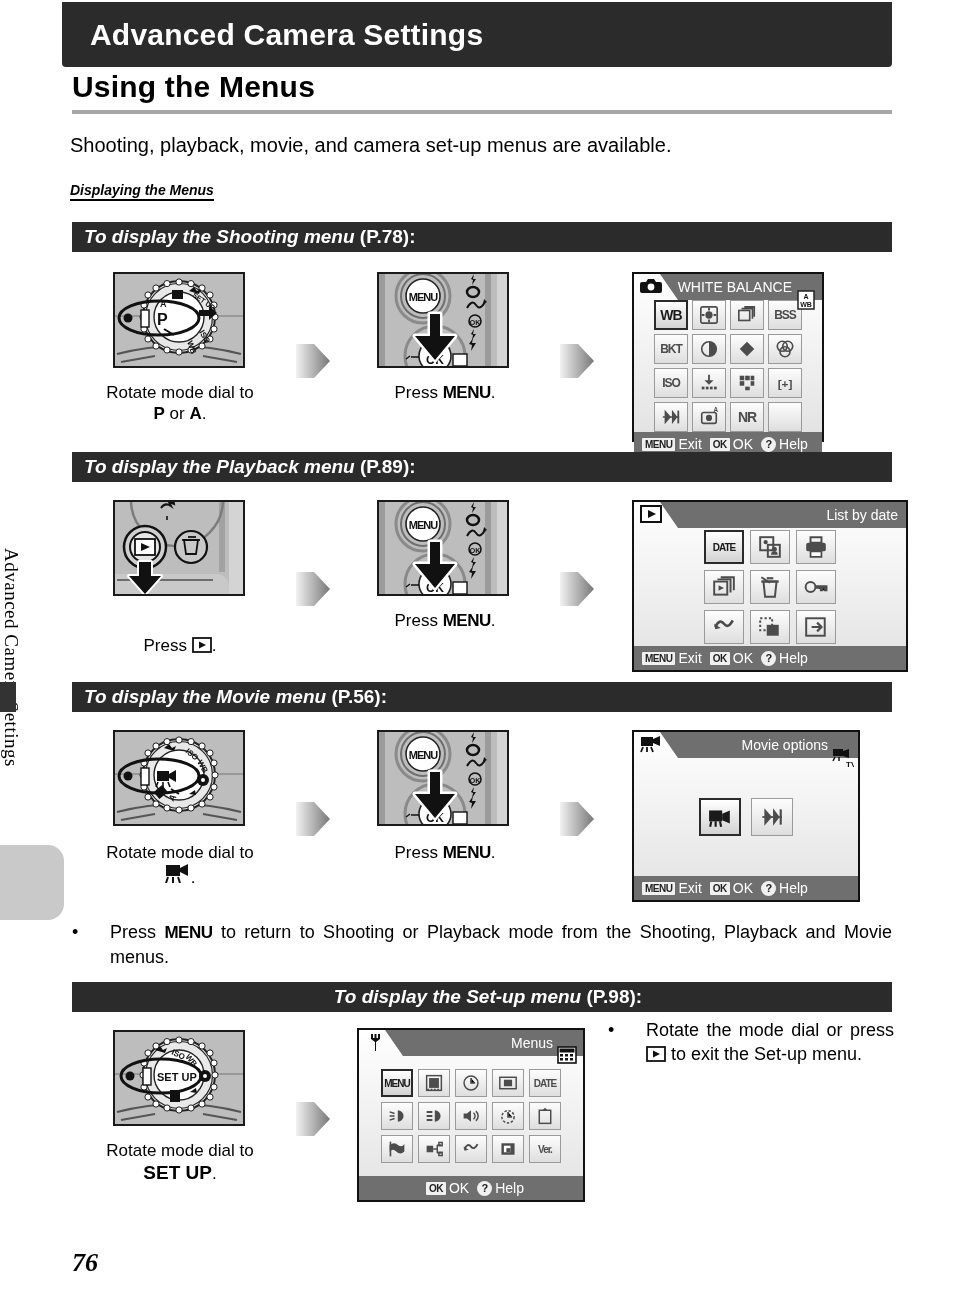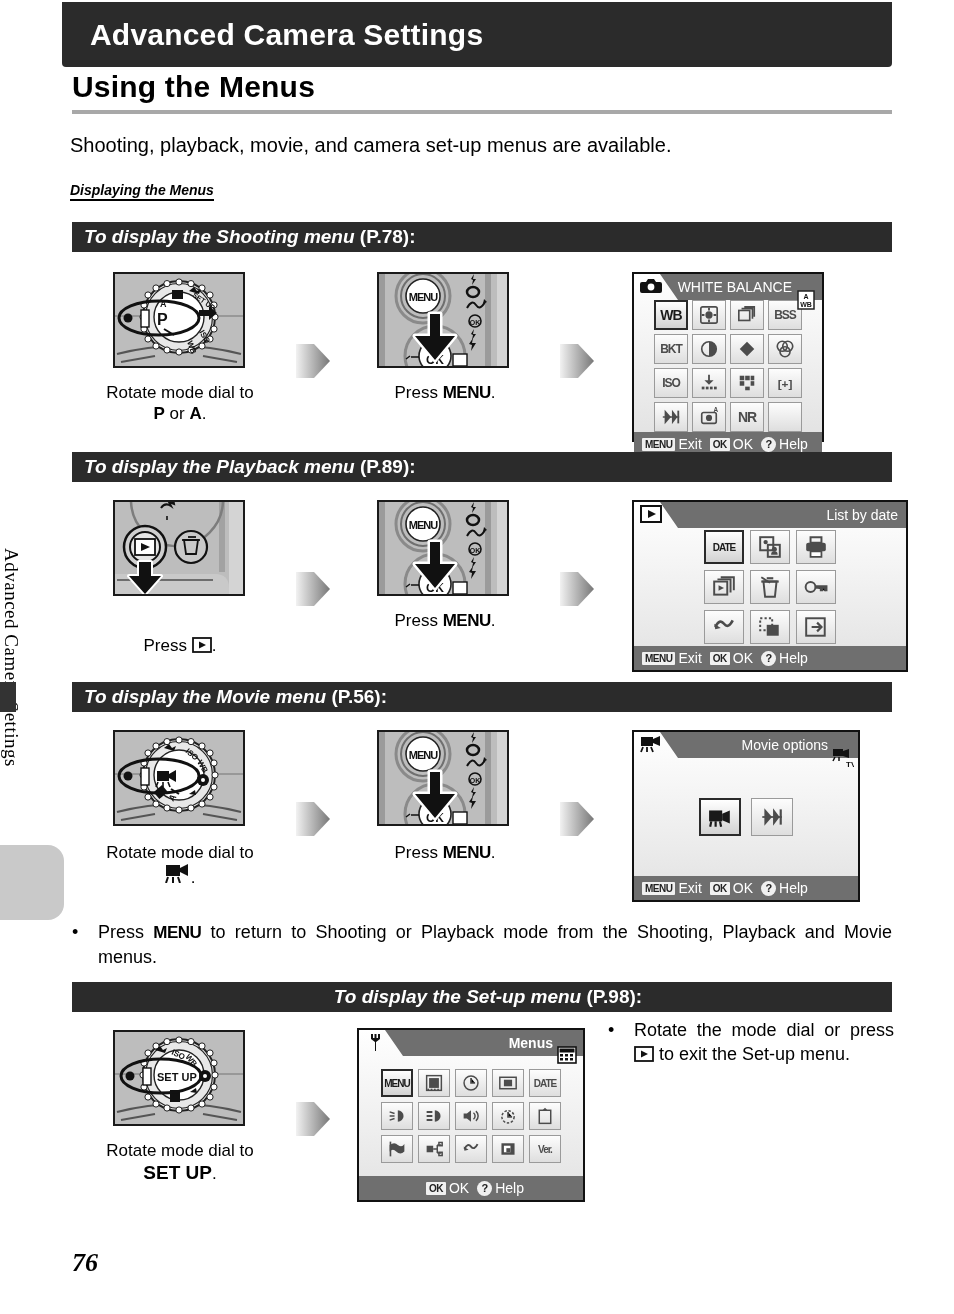--- a/index.html
+++ b/index.html
@@ -150,21 +150,21 @@
     border-radius:50%; width:15px; height:15px;
     display:flex; align-items:center; justify-content:center;
     font-size:11px; padding:0;
   }
 
   
   .bullet {
     position:absolute; font-size:18px; line-height:1.35;
   }
   .bullet .dot { position:absolute; left:0; top:0; }
-  .bullet .tx { display:block; margin-left:26px; text-align:justify; }
+  .bullet .tx { display:block; margin-left:38px; text-align:justify; }
 
   .pagenum {
     position:absolute; left:72px; top:1248px;
     font-size:26px; font-style:italic; font-weight:bold;
     font-family:"Liberation Serif", serif;
   }
 
   svg { display:block; }
 </style>
 </head>
@@ -899,21 +899,21 @@
   </div>
 
   <div class="lcd" style="left:357px; top:1028px; width:228px; height:174px;">
     <div class="lcd-top">
       <div class="tab"></div>
       <span class="modeicon">
         <svg width="20" height="20" viewBox="0 0 20 20">
             <path d="M6 1 v5 l4 3 v9 h1 v-9 l4 -3 v-5 h-2 v4 h-1.5 v-4 h-2 v4 h-1.5 v-4 z" fill="#111"></path>
           </svg>
       </span>
-      <span class="tabtitle" style="right:30px;font-weight:bold;">Menus</span>
+      <span class="tabtitle" style="right:30px;">Menus</span>
       <span class="righticon">
         <svg width="20" height="18" viewBox="0 0 20 18">
             <rect x="1" y="1" width="18" height="16" fill="#fff" stroke="#111" stroke-width="1.6"></rect>
             <rect x="2.5" y="2.5" width="15" height="4" fill="#111"></rect>
             <g fill="#111">
               <rect x="3" y="8" width="3" height="2.5"></rect>
               <rect x="8" y="8" width="3" height="2.5"></rect>
               <rect x="13" y="8" width="3" height="2.5"></rect>
               <rect x="3" y="12" width="3" height="2.5"></rect>
               <rect x="8" y="12" width="3" height="2.5"></rect>

